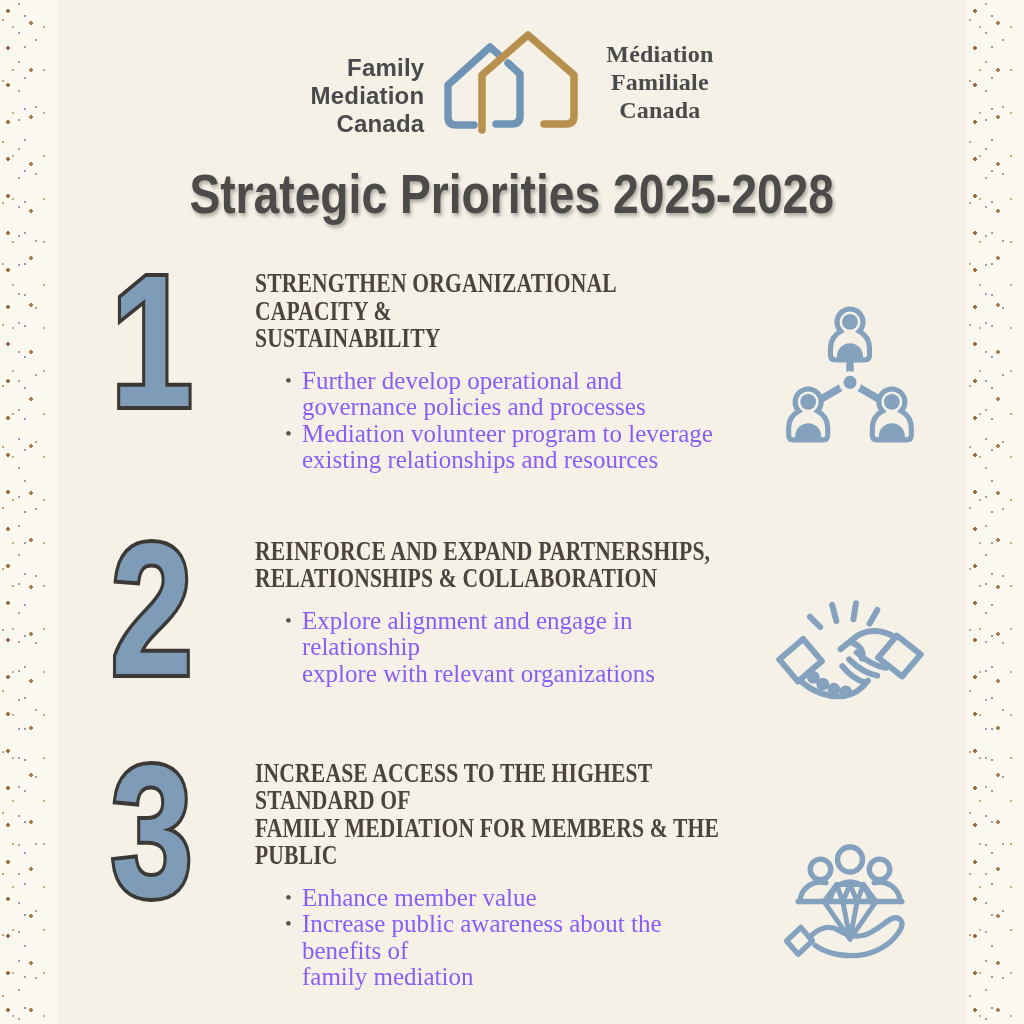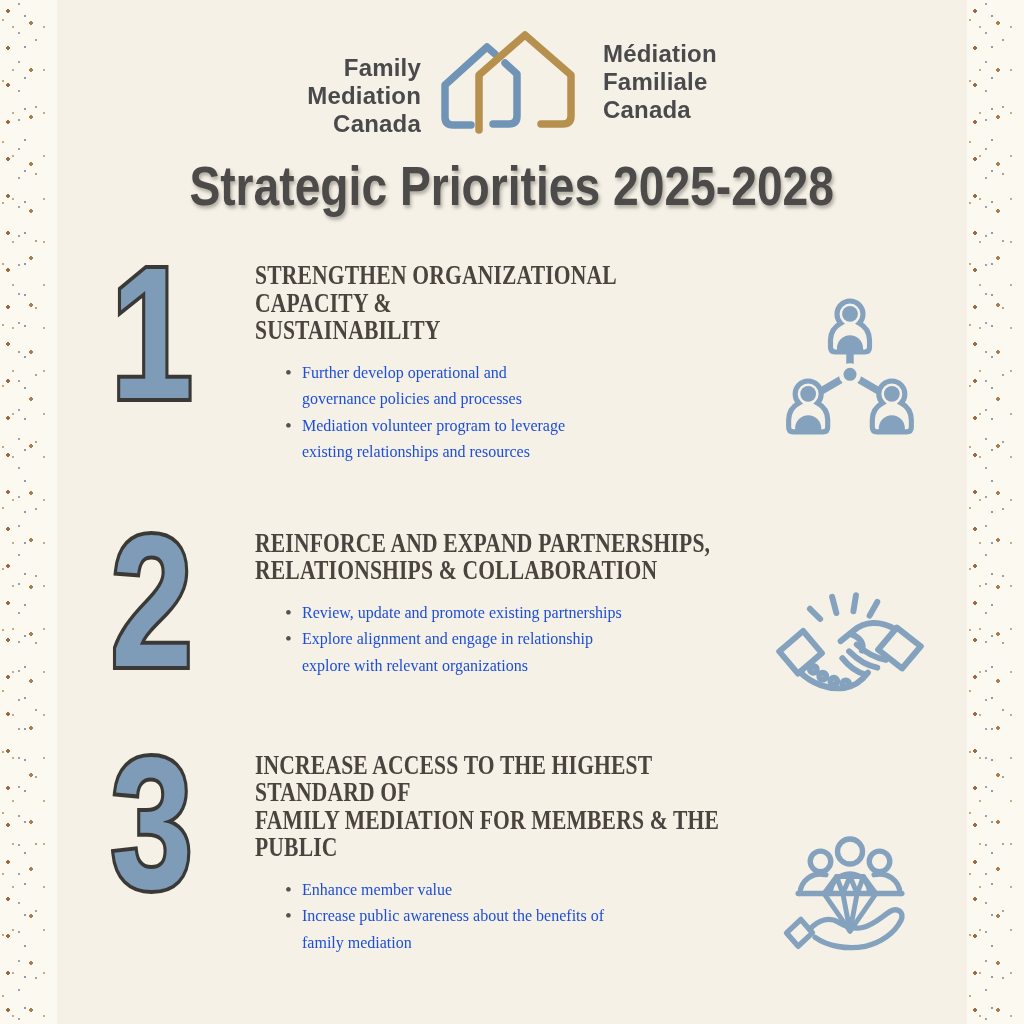--- a/index.html
+++ b/index.html
@@ -29,24 +29,24 @@
   }
   .speckle.left  { left:0; }
   .speckle.right { right:0; }
 
   .content { position:absolute; left:57px; right:57px; top:0; bottom:0; }
 
   
   .logo-row { display:flex; justify-content:center; align-items:center; gap:15px; margin-top:26px; }
   .logo-text { font-weight:bold; font-size:24px; line-height:28px; color:#4a4a4c; white-space:pre-line; letter-spacing:0.2px; }
   .logo-text.en { text-align:right;margin-top:28px; }
-  .logo-text.fr { text-align:left; }
-
-  
-  .title-row { display:flex; justify-content:center; margin-top:16px; }
+  .logo-text.fr { text-align:center;font-family:Liberation Serif, serif; }
+
+  
+  .title-row { display:flex; justify-content:center; margin-top:24px; }
   .page-title {
     font-size:55px; font-weight:bold; color:#4c4b49; letter-spacing:0px;
     transform:scaleX(0.84); transform-origin:center top;
     text-shadow:2px 3px 4px rgba(95,90,82,0.45);
     white-space:nowrap;
   }
 
   
   .sections { margin-top:40px; }
   .section { display:flex; align-items:flex-start; padding-left:46px; }
@@ -64,21 +64,21 @@
     display:inline-block; margin-left:8px;
   }
   .text-col { width:478px; flex:none; padding-top:4px;font-family:Liberation Serif, serif; }
   .sec-heading {
     font-weight:bold; font-size:27px; line-height:27.5px; color:#4b443e;
     letter-spacing:0.2px; white-space:pre-line;
     transform:scaleX(0.80); transform-origin:left top; width:125%;
   }
   .bullets { list-style:none; margin-top:15px; padding-left:30px; }
   .bullets li {
-    position:relative; font-size:16px; line-height:26.5px; color:#1d4ed8;
+    position:relative; font-size:25px; line-height:26.5px; color:#8b5cf6;
     white-space:pre-line; padding-left:17px;
   }
   .bullets li::before {
     content:"•"; position:absolute; left:0; top:0; color:#54524e; font-size:19.5px;
   }
   .icon-col { flex:1; display:flex; justify-content:center; }
   .icon-col svg { display:block; }
   .icon-off-1 { margin-top:28px; }
   .icon-off-2 { margin-top:62px; }
   .icon-off-3 { margin-top:74px; }
@@ -173,21 +173,20 @@
       </div>
 
       <div class="section sec-2">
         <div class="num-col">
           <span class="big-number">2</span>
         </div>
         <div class="text-col">
           <div class="sec-heading">REINFORCE AND EXPAND PARTNERSHIPS,
 RELATIONSHIPS &amp; COLLABORATION</div>
           <ul class="bullets">
-              <li>Review, update and promote existing partnerships</li>
               <li>Explore alignment and engage in relationship
 explore with relevant organizations</li>
             </ul>
         </div>
         <div class="icon-col icon-off-2">
           <svg width="162" height="120" viewBox="0 0 190 140">
             <g fill="none" stroke="#84a2bd" stroke-width="7" stroke-linecap="round" stroke-linejoin="round">
 
               <path d="M60 36 L48 24"></path>
                 <path d="M79 29 L74 10"></path>

